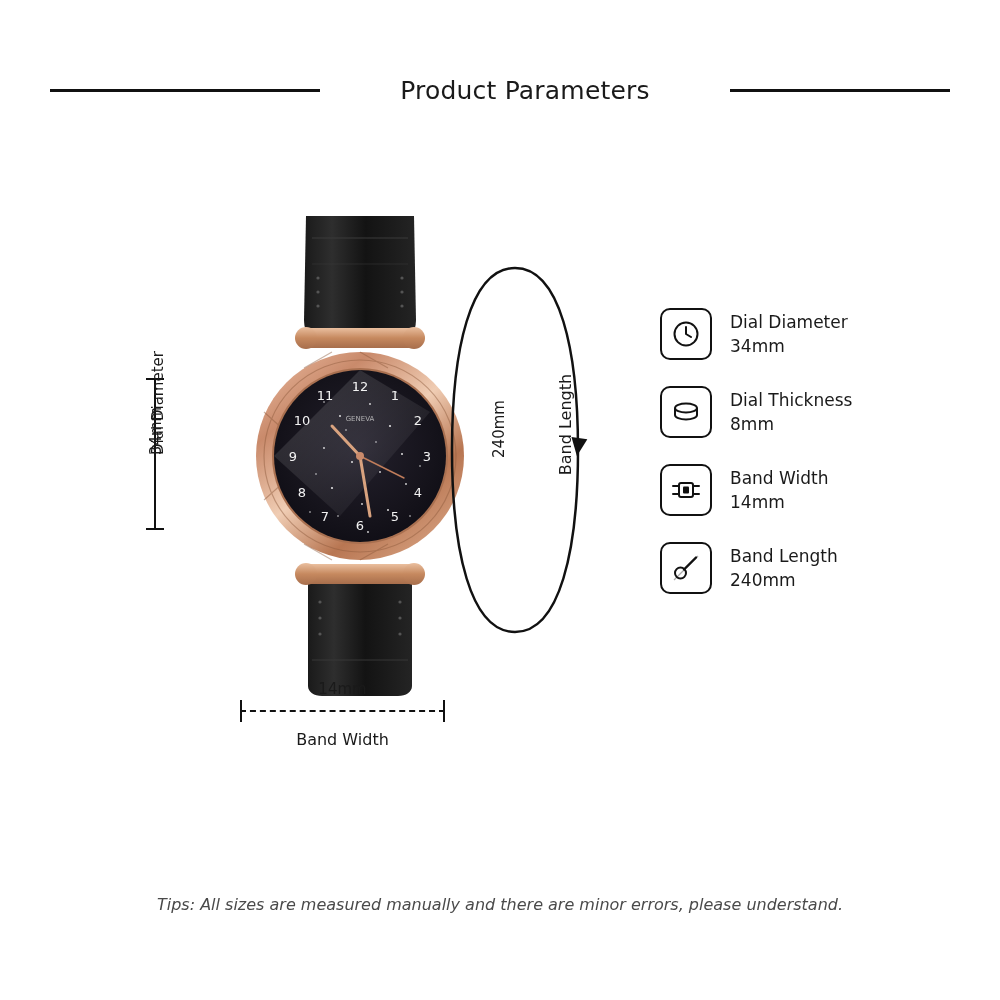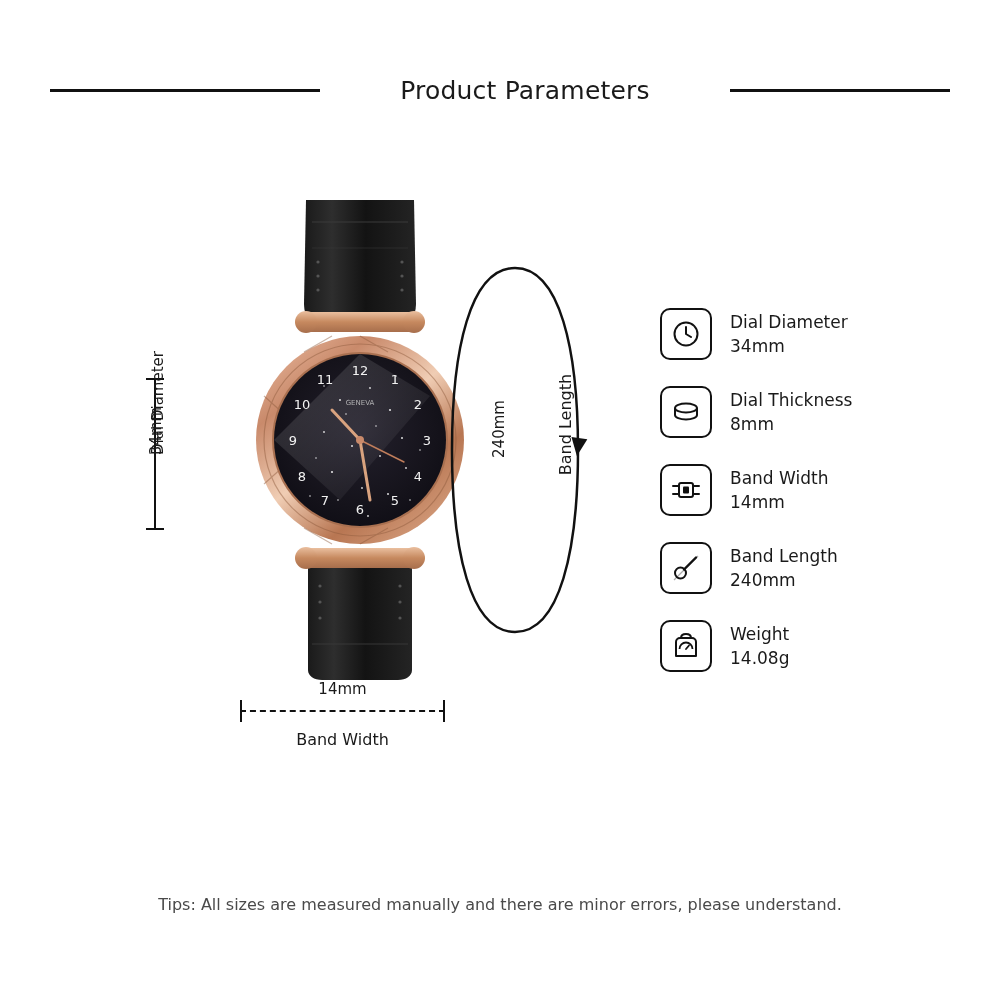--- a/index.html
+++ b/index.html
@@ -45,21 +45,21 @@
   .watch-area {
     position: absolute;
     left: 120px;
     top: 180px;
     width: 520px;
     height: 620px;
   }
   .watch-img {
     position: absolute;
     left: 100px;
-    top: 20px;
+    top: 36px;
     width: 280px;
     height: 480px;
   }
 
   
   .dim-dial {
     position: absolute;
     left: 10px;
     top: 194px;
     width: 60px;
@@ -216,20 +216,21 @@
 
   
   .footer-tip {
     position: absolute;
     left: 0;
     top: 895px;
     width: 1000px;
     text-align: center;
     font-size: 16px;
     color: #4a4a4a;
+    font-style: italic;
   }
 </style>
 </head>
 <body>
 
 <div class="header">
   <div class="rule rule-left"></div>
   <div class="header-title">Product Parameters</div>
   <div class="rule rule-right"></div>
 </div>
@@ -444,29 +445,15 @@
         <path d="M15,18.5 L27,6.5" stroke="#111" stroke-width="2.4" stroke-linecap="round"></path>
         <path d="M5,29 L29,5" stroke="#111" stroke-width="1.2" opacity="0.35"></path>
       </svg>
     </div>
     <div class="spec-text">
       <div class="spec-title">Band Length</div>
       <div class="spec-value">240mm</div>
     </div>
   </div>
 
-  <div class="spec-row">
-    <div class="spec-icon">
-      <svg width="34" height="34" viewBox="0 0 34 34" xmlns="http://www.w3.org/2000/svg">
-        <path d="M7,27 L7,13 C7,10.8 8.8,9 11,9 L23,9 C25.2,9 27,10.8 27,13 L27,27 Z" fill="none" stroke="#111" stroke-width="2" stroke-linejoin="round"></path>
-        <path d="M12,9 C12,6.5 14,5 17,5 C20,5 22,6.5 22,9" fill="none" stroke="#111" stroke-width="2"></path>
-        <path d="M10.5,20 A6.5,6.5 0 0 1 23.5,20" fill="none" stroke="#111" stroke-width="1.8"></path>
-        <path d="M17,20 L20,16.5" stroke="#111" stroke-width="1.8" stroke-linecap="round"></path>
-      </svg>
-    </div>
-    <div class="spec-text">
-      <div class="spec-title">Weight</div>
-      <div class="spec-value">14.08g</div>
-    </div>
-  </div>
 </div>
 
 <div class="footer-tip">Tips: All sizes are measured manually and there are minor errors, please understand.</div>
 
 </body></html>

